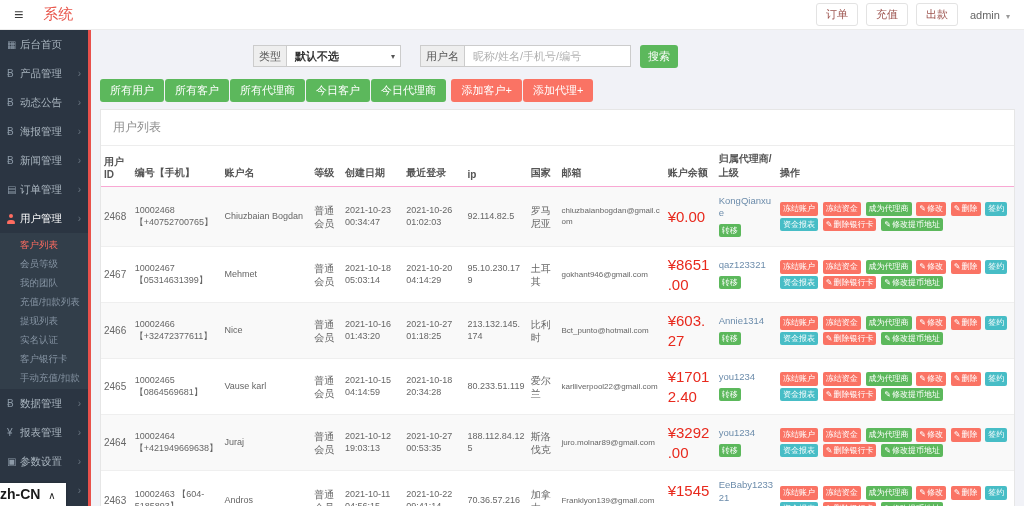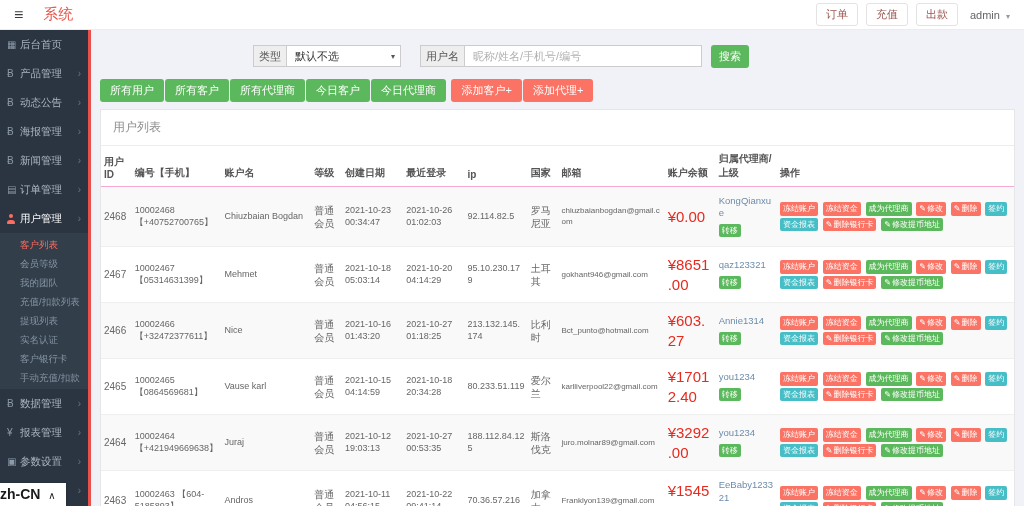--- a/index.html
+++ b/index.html
@@ -44,23 +44,23 @@
   .lang-box .caret { font-size:10px; margin-left:4px; font-weight:normal; }
 
   
   .main { position:absolute; top:30px; left:91px; right:0; bottom:0; overflow:hidden;
     padding-top:15px; }
   .filter-bar { display:flex; align-items:center; margin-left:162px; height:22px; }
   .input-group { display:flex; height:22px; }
   .addon { background:#eee; border:1px solid #ccc; border-right:none; color:#555;
     font-size:11px; padding:4px 5px; line-height:12px; white-space:nowrap; }
   .select-box { position:relative; width:115px; background:#fff; border:1px solid #ccc;
-    font-size:11px; color:#333; padding:4px 18px 4px 8px; line-height:12px; cursor:pointer; }
+    font-size:11px; color:#333; padding:4px 18px 4px 8px; line-height:12px; cursor:pointer;font-weight:bold; }
   .select-box .caret { position:absolute; right:5px; top:5px; font-size:8px; color:#555; }
-  .text-input { width:238px; border:1px solid #ccc; font-size:11px; padding:0 8px;
+  .text-input { width:167px; border:1px solid #ccc; font-size:11px; padding:0 8px;
     color:#333; outline:none; }
   .text-input::placeholder { color:#b0b0b0; }
   .grp-gap { width:19px; }
   .search-btn { margin-left:9px; background:#5cb85c; color:#fff; border:none; border-radius:3px;
     font-size:11px; padding:4px 8px; cursor:pointer; }
 
   .quick-row { margin:12px 0 0 9px; height:22px; }
   .qbtn { border:none; border-radius:3px; color:#fff; font-size:11px; padding:4px 10px;
     margin-right:1px; cursor:pointer; }
   .qbtn.green { background:#5cb85c; }

